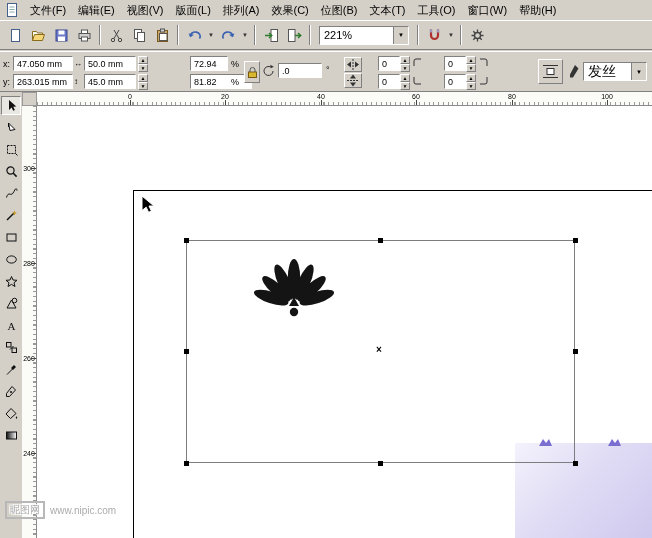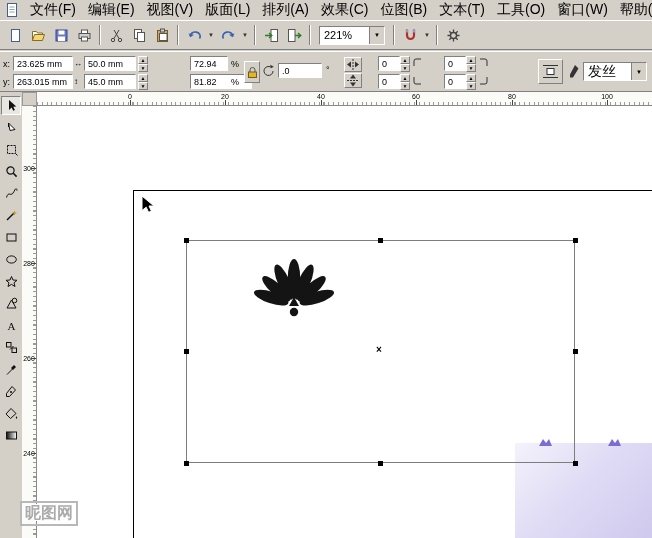--- a/index.html
+++ b/index.html
@@ -1,34 +1,34 @@
 <!DOCTYPE html>
 <html><head>
 <meta charset="utf-8">
 <style>
   *{margin:0;padding:0;box-sizing:border-box}
   html,body{width:652px;height:538px;overflow:hidden}
   .app{position:relative;width:652px;height:538px;background:#d4d0c8;
        font-family:"Liberation Sans","DejaVu Sans",sans-serif;color:#000;overflow:hidden}
 
   
-  .menu-bar{position:absolute;left:0;top:0;width:100%;height:20px;display:flex;align-items:center;font-size:14px;overflow:hidden}
+  .menu-bar{position:absolute;left:0;top:0;width:100%;height:20px;display:flex;align-items:center;font-size:11px;overflow:hidden}
   .menu-app-icon{width:16px;height:16px;margin:0 4px;flex:0 0 auto}
   .menu-item{padding:3px 6px;white-space:nowrap;cursor:default}
 
   
   .toolbar{position:absolute;left:0;top:20px;width:100%;height:30px;display:flex;align-items:center;
            padding-left:4px;border-top:1px solid #fff;border-bottom:1px solid #808080;gap:1px;overflow:hidden}
   .tbtn{width:22px;height:22px;display:flex;align-items:center;justify-content:center;background:transparent;border:1px solid transparent;padding:0}
   .tarrow{width:10px;height:22px;display:flex;align-items:center;justify-content:center;font-size:6px;color:#333;background:transparent;border:1px solid transparent;padding:0}
   .tsep{width:0;height:20px;border-left:1px solid #808080;border-right:1px solid #fff;margin:0 3px;flex:0 0 auto}
   .combo{height:19px;display:flex;align-items:stretch;border:1px solid;border-color:#808080 #fff #fff #808080;background:#fff}
   .combo .cval{flex:1;font-size:11px;line-height:17px;padding-left:4px;white-space:nowrap;overflow:hidden}
   .combo .cbtn{width:15px;display:flex;align-items:center;justify-content:center;font-size:6px;background:#d4d0c8;border-left:1px solid #808080}
-  .zoom-combo{width:66px;margin:0 4px}
+  .zoom-combo{width:90px;margin:0 4px}
 
   
   .property-bar{position:absolute;left:0;top:51px;width:100%;height:41px;border-top:1px solid #fff;border-bottom:1px solid #808080;font-size:9px;overflow:hidden}
   .plabel{position:absolute;font-size:9px;color:#000}
   .pfield{position:absolute;height:15px;background:#fff;border:1px solid;border-color:#808080 #fff #fff #808080;
           font-size:9px;line-height:12px;padding:1px 0 0 3px;white-space:nowrap;overflow:hidden}
   .spincol{position:absolute;width:10px;height:15px;display:flex;flex-direction:column}
   .spincol i{flex:1;font-style:normal;font-size:5px;line-height:6px;text-align:center;background:#d4d0c8;
              border:1px solid;border-color:#fff #808080 #808080 #fff}
   .pbtn{position:absolute;display:flex;align-items:center;justify-content:center;background:#d4d0c8;
@@ -58,22 +58,22 @@
   .lavender{position:absolute;left:478px;top:337px;right:0;bottom:0;
             background:linear-gradient(135deg,#f4f2fc 0%,#e0dcf5 45%,#cfc9ee 100%)}
   .pmark{position:absolute}
   .sel-rect{position:absolute;left:149px;top:134px;width:389px;height:223px;border:1px solid #7d7d7d}
   .handle{position:absolute;width:5px;height:5px;background:#000}
   .center-mark{position:absolute;left:339px;top:239px;font-size:10px;font-weight:bold;line-height:10px}
   .fan{position:absolute;left:212px;top:147px}
   .cursor{position:absolute;left:104px;top:89px}
 
   
-  .watermark{position:absolute;left:20px;top:501px;display:flex;align-items:center;z-index:60;
-             color:#ababab;font-weight:bold;font-size:16px;
+  .watermark{position:absolute;left:5px;top:501px;display:flex;align-items:center;z-index:60;
+             color:#ababab;font-weight:normal;font-size:10px;
              text-shadow:1px 1px 0 #fff,-1px -1px 0 #fff,1px -1px 0 #fff,-1px 1px 0 #fff}
   .watermark .site{border:2px solid #b8b8b8;padding:0 3px;margin-right:5px}
 </style>
 </head>
 <body>
 
 <div class="app">
 
   <div class="menu-bar">
     <svg class="menu-app-icon" viewBox="0 0 16 16">
@@ -186,21 +186,21 @@
         <svg width="15" height="15" viewBox="0 0 15 15">
           <circle cx="7.5" cy="7.5" r="3" fill="none" stroke="#444" stroke-width="1.4"></circle>
           <path d="M7.5,1.5 v3 M7.5,10.5 v3 M1.5,7.5 h3 M10.5,7.5 h3 M3.3,3.3 l2,2 M9.7,9.7 l2,2 M11.7,3.3 l-2,2 M5.3,9.7 l-2,2" stroke="#444" stroke-width="1.3" fill="none"></path>
         </svg>
       </button>
   </div>
 
   <div class="property-bar">
     <span class="plabel" style="left:3px;top:7px">x:</span>
     <span class="plabel" style="left:3px;top:25px">y:</span>
-    <div class="pfield" style="left:13px;top:4px;width:60px">23.625 mm</div>
+    <div class="pfield" style="left:13px;top:4px;width:60px">47.050 mm</div>
     <div class="pfield" style="left:13px;top:22px;width:60px">263.015 mm</div>
 
     <span class="plabel" style="left:74px;top:7px;font-size:8px">↔</span>
     <span class="plabel" style="left:74px;top:25px;font-size:8px">↕</span>
     <div class="pfield" style="left:84px;top:4px;width:52px">50.0 mm</div>
     <div class="pfield" style="left:84px;top:22px;width:52px">45.0 mm</div>
     <span class="spincol" style="left:138px;top:4px">
         <i>▲</i>
         <i>▼</i>
       </span>
@@ -454,15 +454,16 @@
     <div class="handle" style="left:536px;top:355px"></div>
     <span class="center-mark">×</span>
 
     <svg class="cursor" width="14" height="18" viewBox="0 0 14 18">
         <path d="M1,1 L1,15.5 L5.2,12.2 L7.6,17.3 L10.4,16 L8,11 L13,11 Z" fill="#000" stroke="#fff" stroke-width="1"></path>
       </svg>
   </div>
 
   <div class="watermark">
     <span class="site">昵图网</span>
+    <span>www.nipic.com</span>
   </div>
 
 </div>
 
 </body></html>

